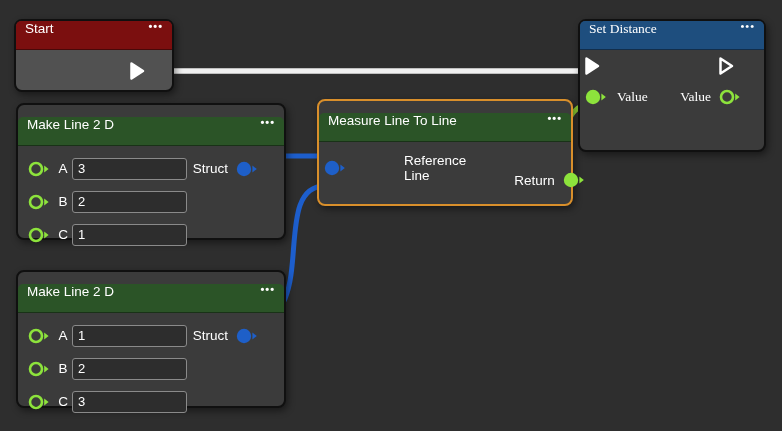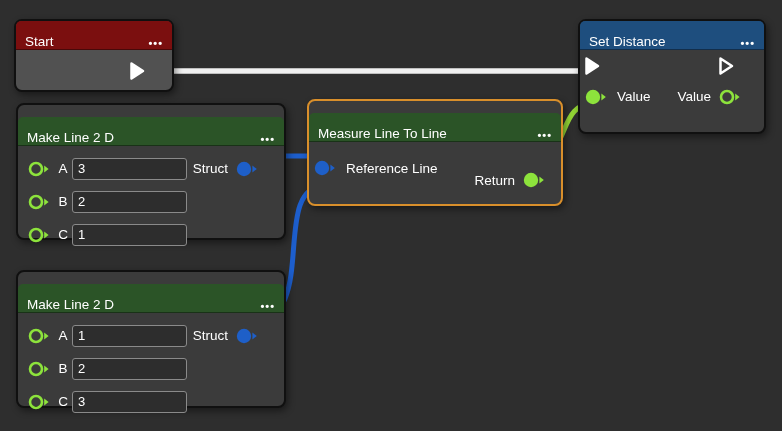--- a/index.html
+++ b/index.html
@@ -15,21 +15,21 @@
     position:absolute;z-index:1;
     background:#3b3b3b;
     border:2px solid #101010;
     border-radius:8px;
     box-shadow:2px 3px 7px rgba(0,0,0,.45);
     box-sizing:border-box;
     color:#fff;font-size:13.5px;
   }
   .node.selected{border-color:#d98f2b;}
   .node-header{
-    height:28px;display:flex;align-items:flex-end;
+    height:28px;display:flex;align-items:flex-start;
     padding:0 9px;border-radius:5px 5px 0 0;
     border-bottom:1px solid rgba(0,0,0,.4);
     font-size:13.5px;color:#fff;white-space:nowrap;
   }
   .hdr-red{background:#7b0f0f;}
   .hdr-green{background:#2b5427;margin-top:12px;}
   .hdr-blue{background:#1e4e7e;}
   .menu-dots{
     margin-left:auto;font-size:11px;font-weight:bold;
     letter-spacing:1px;line-height:1;cursor:pointer;color:#fff;
@@ -46,27 +46,27 @@
   .val-input{
     margin-left:2px;width:103px;height:20px;
     background:#2d2d2d;border:1px solid #8a8a8a;border-radius:3px;
     color:#fff;font-family:"Liberation Sans",sans-serif;font-size:13px;
     padding:0 5px;outline:none;
   }
   .right-group{margin-left:auto;display:flex;align-items:center;}
   .struct-group{padding-right:26px;}
   .out-label{margin-right:6px;}
   
-  #node-measure{left:307px;top:99px;width:256px;height:107px;}
+  #node-measure{left:317px;top:99px;width:256px;height:107px;}
   #node-measure .node-body{padding-top:11px;}
-  .mrow{display:flex;align-items:center;height:30px;padding-left:3px;}
+  .mrow{display:flex;align-items:center;height:30px;padding-left:3px;gap:48px;}
   .mrow .in-label{margin-left:10px;}
   .return-group{padding-right:16px;margin-top:24px;}
   
-  #node-setdist{left:578px;top:19px;width:188px;height:115px;}
+  #node-setdist{left:578px;top:19px;width:188px;height:133px;font-family:Liberation Serif, serif;}
   #node-setdist .node-body{}
   .srow{display:flex;align-items:center;height:31px;padding-left:3px;}
   .srow .in-label{margin-left:10px;}
   .exec-right{padding-right:29px;}
   .ring-right{padding-right:23px;}
   .pin{flex:0 0 auto;display:block;}
 </style>
 </head>
 <body>
 

